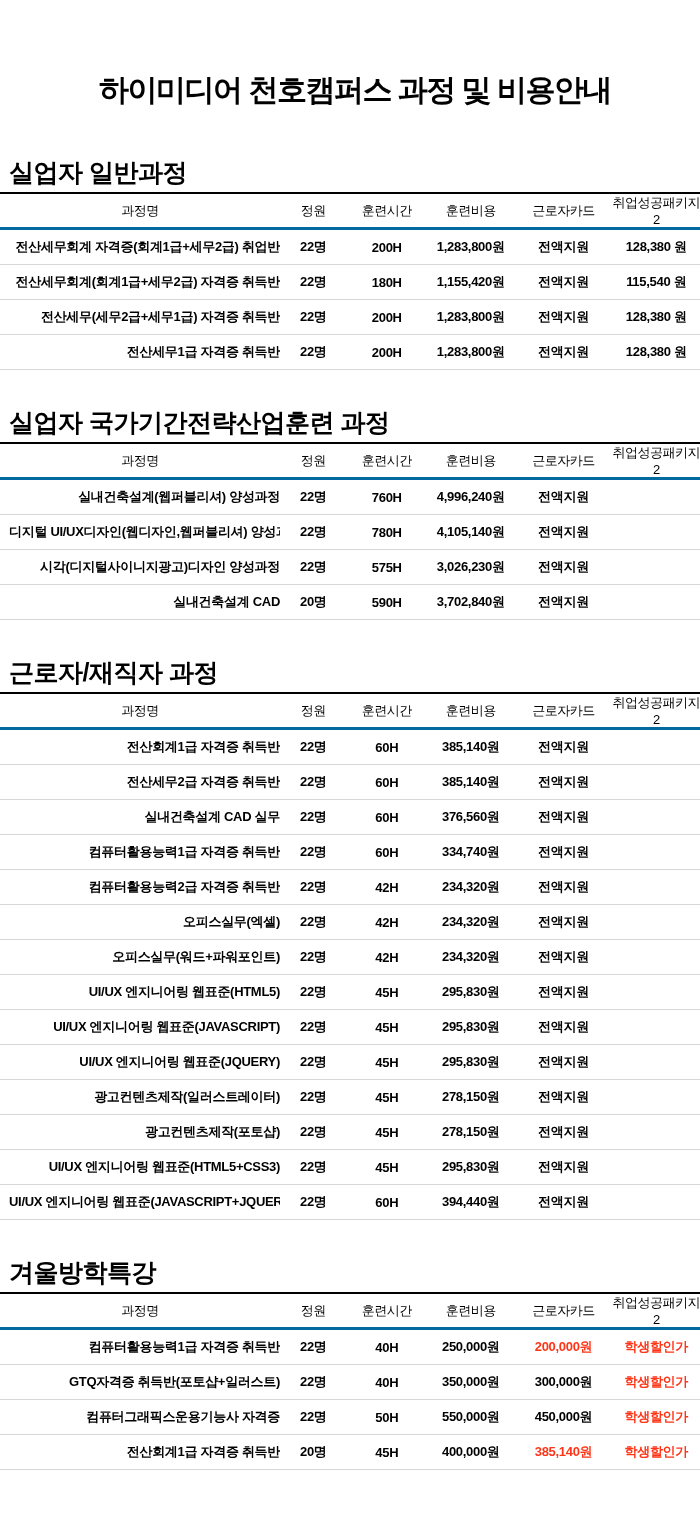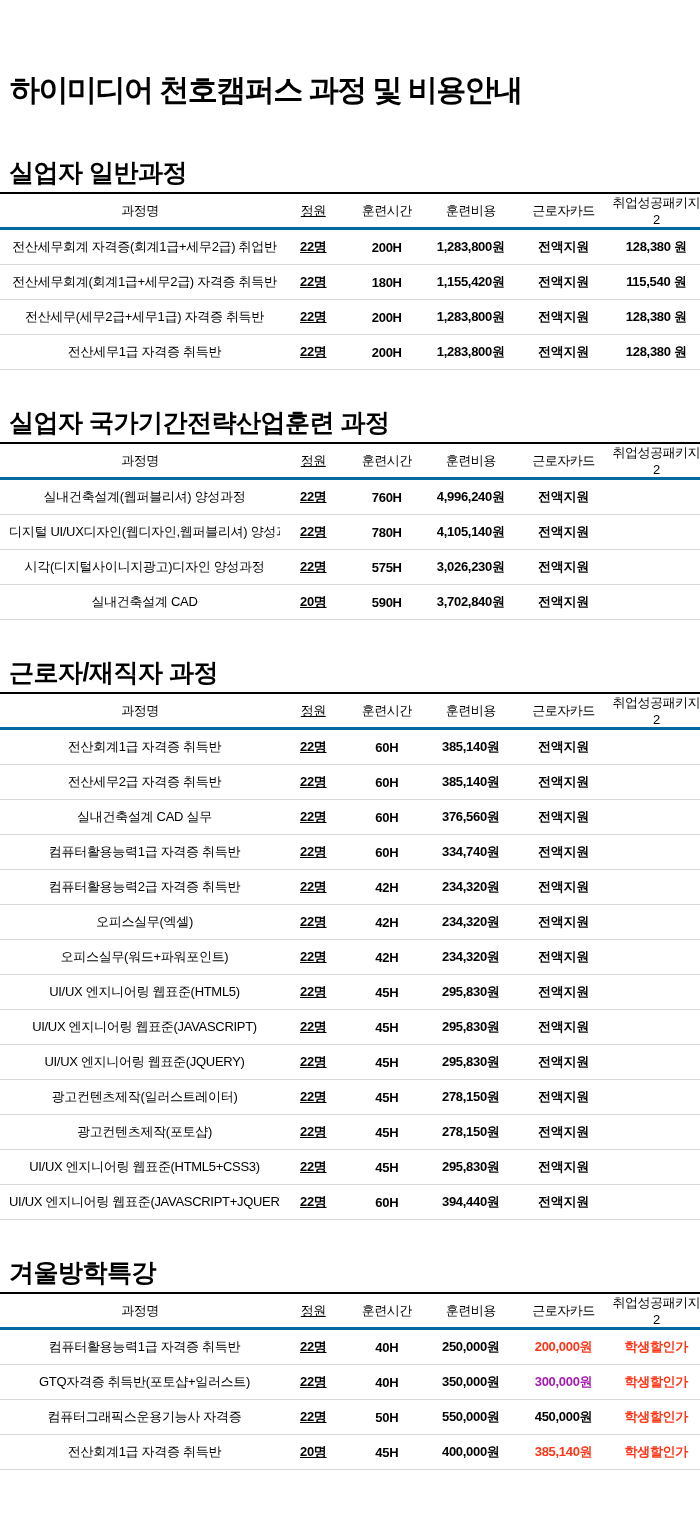--- a/index.html
+++ b/index.html
@@ -3,21 +3,21 @@
 <meta charset="utf-8">
 <style>
   html,body{margin:0;padding:0;}
   body{
     width:700px;height:1540px;background:#ffffff;color:#000;
     font-family:"Liberation Sans","DejaVu Sans",sans-serif;
     overflow:hidden;
   }
   h1.page-title{
     margin:72px 0 0 10px;height:36px;line-height:36px;
-    text-align:left;font-size:30px;font-weight:800;letter-spacing:-1.5px;
+    text-align:center;font-size:30px;font-weight:800;letter-spacing:-1.5px;
   }
   section.course-section h2{
     margin:40px 0 8px 0;height:24px;line-height:24px;
     padding-left:9px;font-size:25px;font-weight:800;letter-spacing:-0.5px;
   }
   section.course-section:first-of-type h2{margin-top:52px;}
   table.course-table{
     width:100%;border-collapse:collapse;table-layout:fixed;
   }
   thead tr{
@@ -27,24 +27,24 @@
   th{
     height:33px;font-size:13px;font-weight:400;letter-spacing:-0.5px;
     text-align:center;padding:0;
   }
   tbody tr{border-bottom:1px solid #d8d8d8;}
   td{
     height:34px;font-size:13px;font-weight:700;letter-spacing:-0.3px;
     text-align:center;padding:0;white-space:nowrap;overflow:hidden;
   }
   td.cell-name{
-    text-align:center;padding-left:9px;font-weight:400;
+    text-align:right;padding-left:9px;font-weight:700;
   }
   .col-name{width:40%;}
-  .col-capacity{width:9.5%;text-decoration:underline;}
+  .col-capacity{width:9.5%;}
   .col-hours{width:11.5%;}
   .col-cost{width:12.5%;margin-top:39px;}
   .col-card{width:14%;}
   .col-package{width:12.5%;}
 </style>
 </head>
 <body>
 
 <div class="page">
   <h1 class="page-title">하이미디어 천호캠퍼스 과정 및 비용안내</h1>
@@ -299,21 +299,21 @@
               <td class="col-hours">40H</td>
               <td class="col-cost">250,000원</td>
               <td class="col-card" style="color: rgb(255, 53, 23);">200,000원</td>
               <td class="col-package" style="color: rgb(255, 53, 23);">학생할인가</td>
             </tr>
             <tr>
               <td class="col-name cell-name">GTQ자격증 취득반(포토샵+일러스트)</td>
               <td class="col-capacity">22명</td>
               <td class="col-hours">40H</td>
               <td class="col-cost">350,000원</td>
-              <td class="col-card" style="color: #a21caf;">300,000원</td>
+              <td class="col-card" style="color: #000000;">300,000원</td>
               <td class="col-package" style="color: rgb(255, 53, 23);">학생할인가</td>
             </tr>
             <tr>
               <td class="col-name cell-name">컴퓨터그래픽스운용기능사 자격증</td>
               <td class="col-capacity">22명</td>
               <td class="col-hours">50H</td>
               <td class="col-cost">550,000원</td>
               <td class="col-card" style="color: #000000;">450,000원</td>
               <td class="col-package" style="color: rgb(255, 53, 23);">학생할인가</td>
             </tr>

